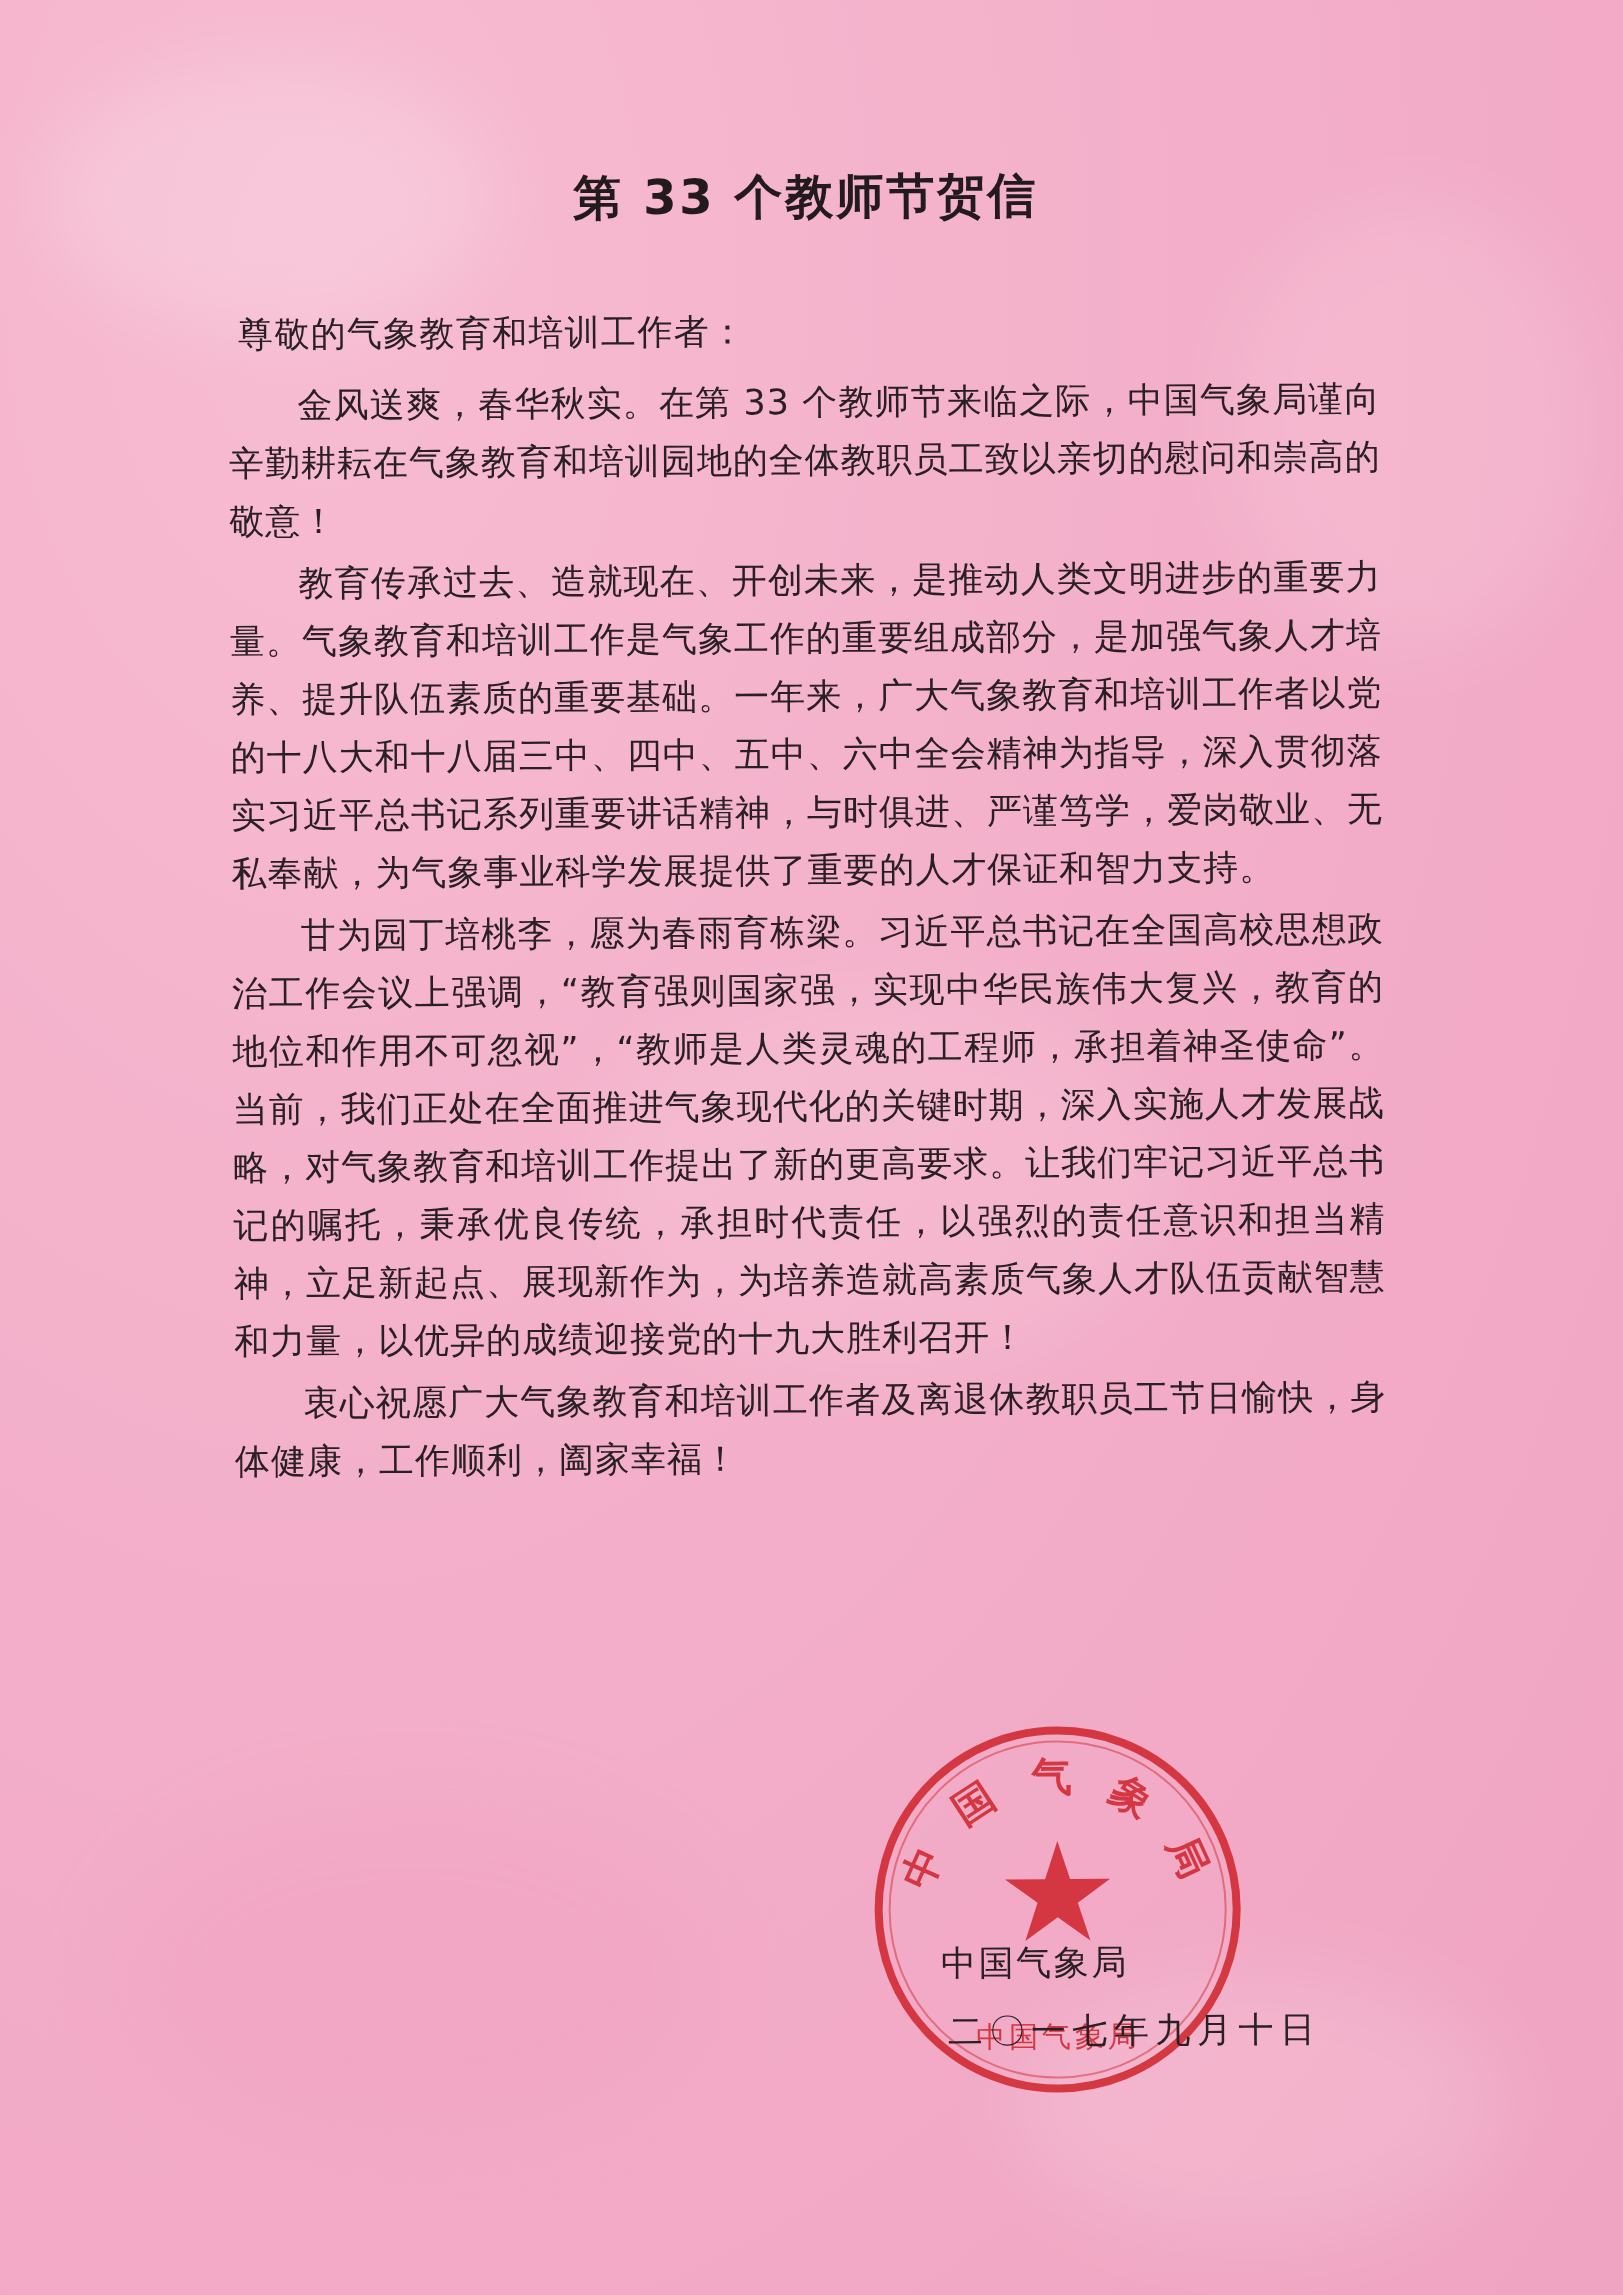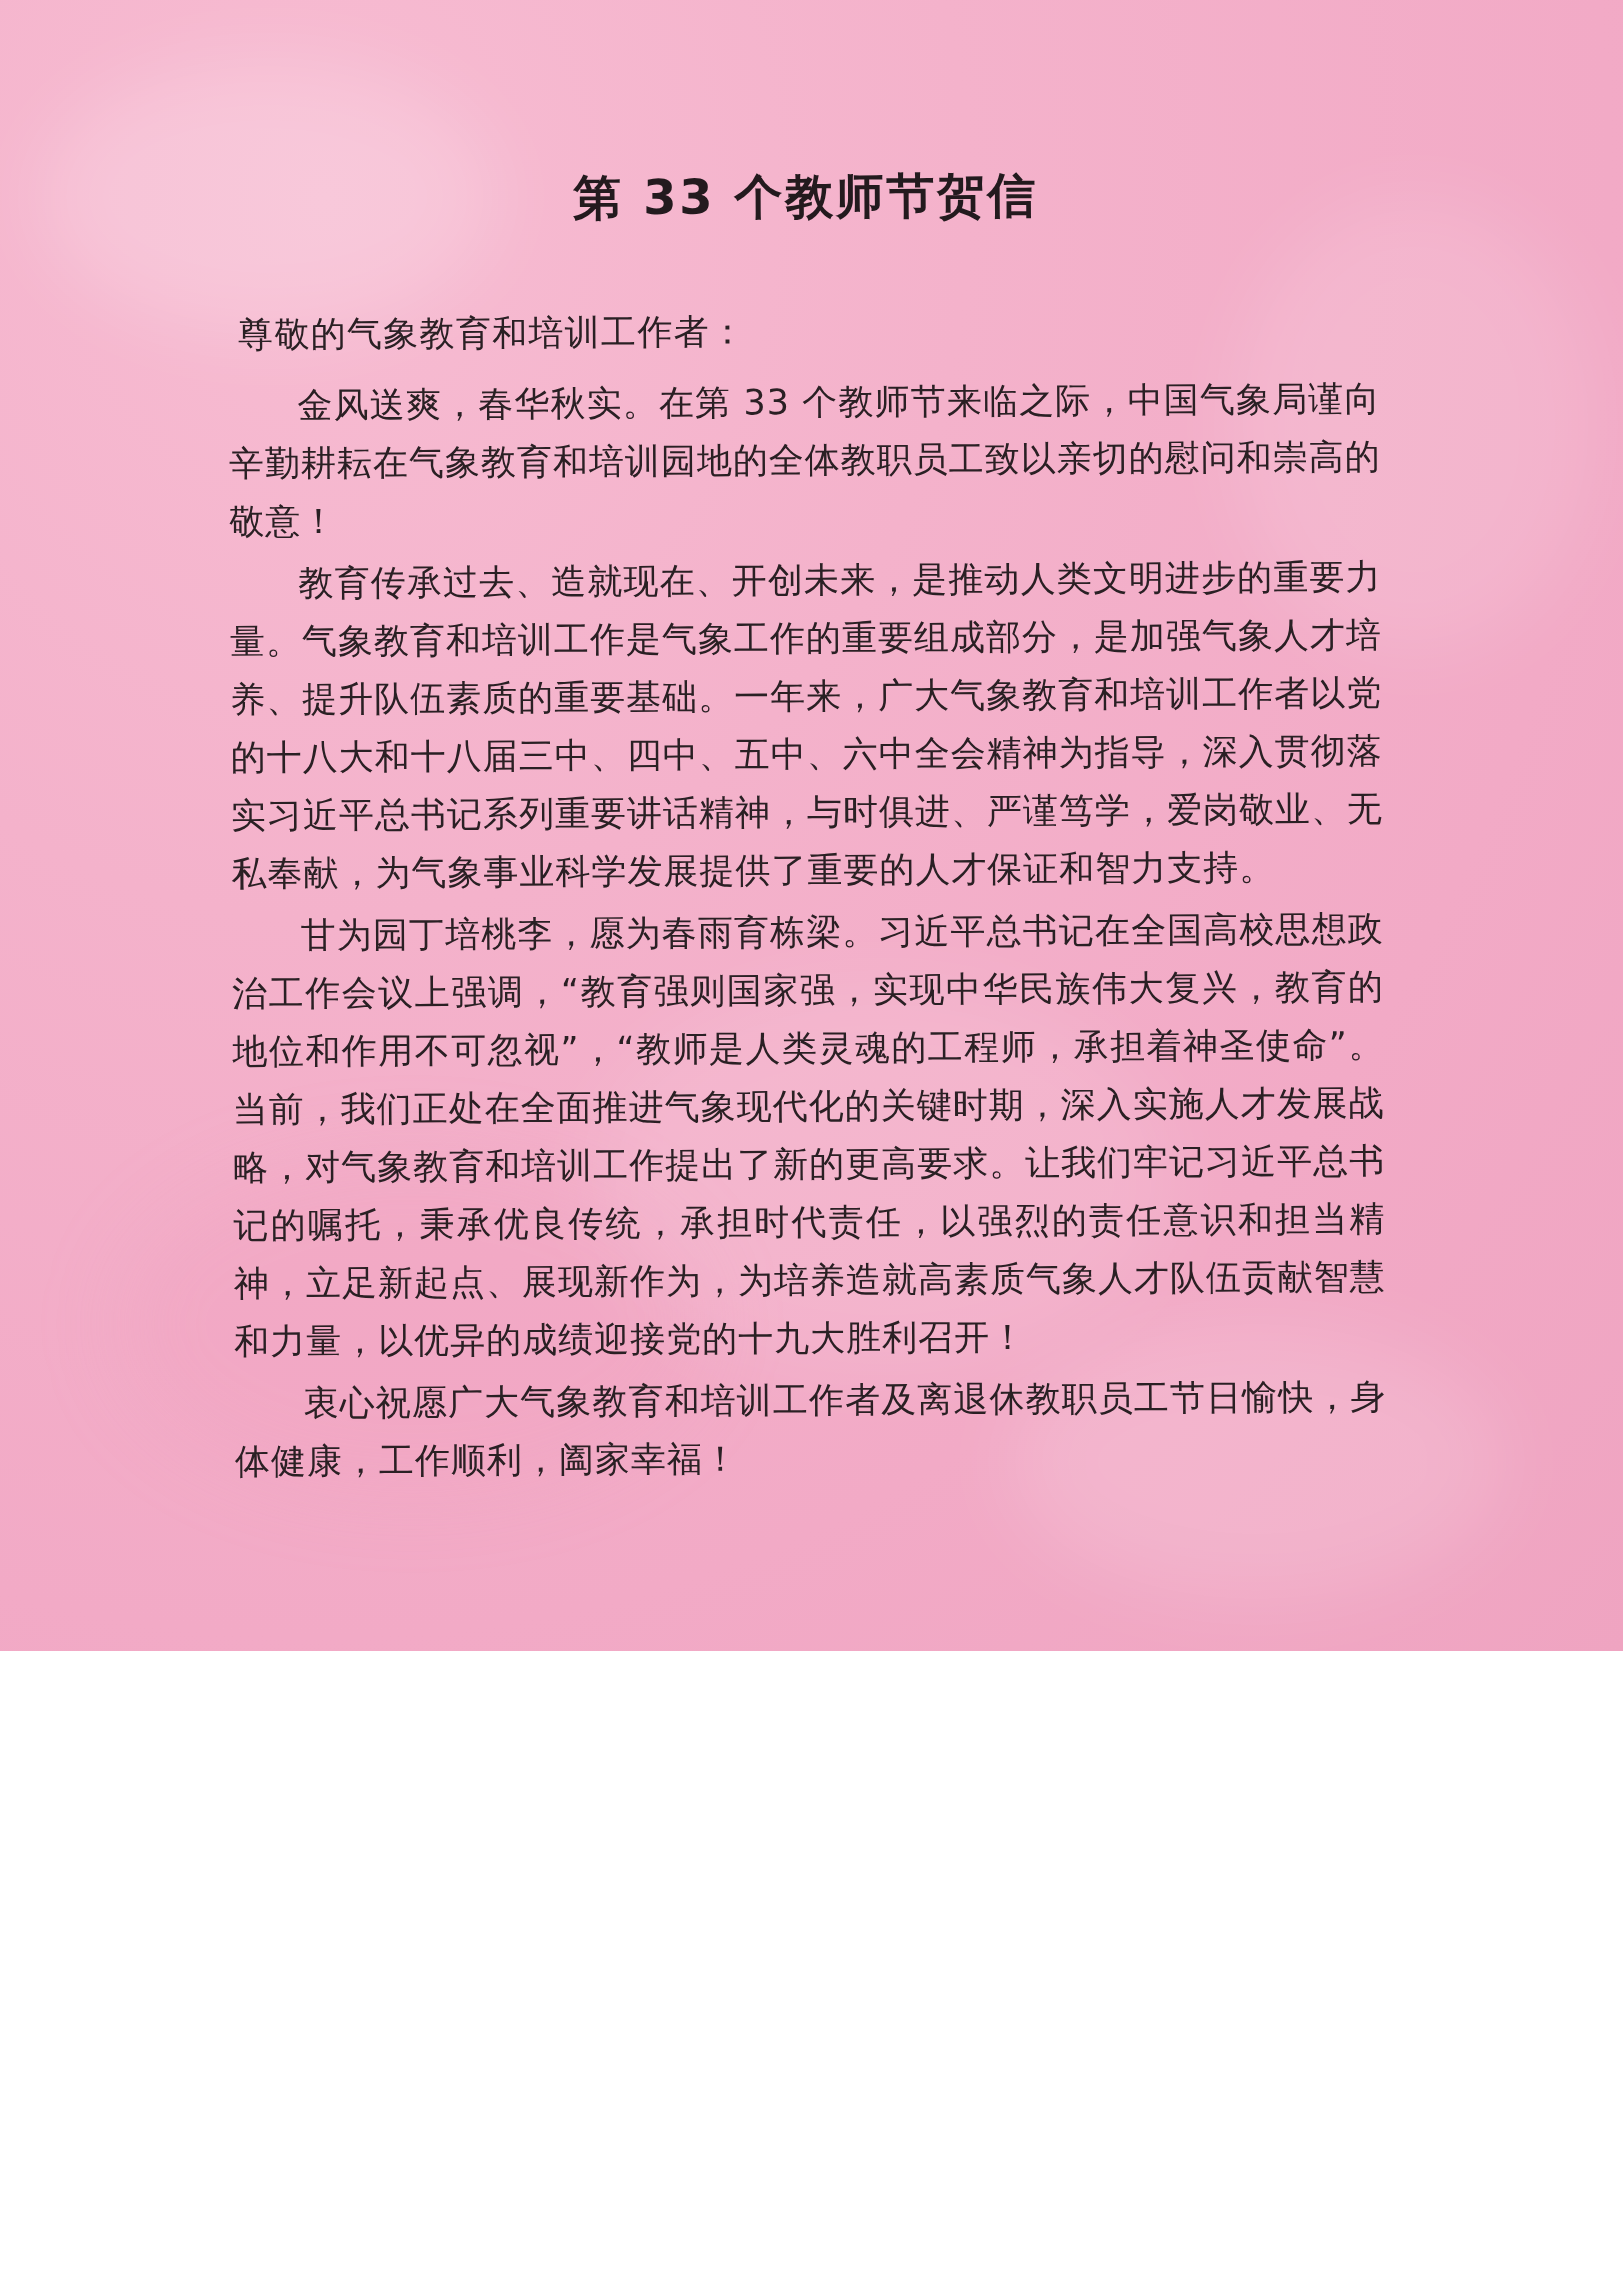--- a/index.html
+++ b/index.html
@@ -6,21 +6,21 @@
     margin: 0;
     padding: 0;
     background: #ffffff;
   }
   body {
     font-family: "Liberation Serif", serif;
   }
   .page {
     position: relative;
     width: 1623px;
-    height: 1651px;
+    height: 2295px;
     overflow: hidden;
     background:
       radial-gradient(ellipse at 20% 12%, #f7bcd2 0%, #f4b2cb 35%, #f2aac6 70%, #efa4c1 100%);
     text-decoration: underline;
   }
   
   .tex {
     position: absolute;
     pointer-events: none;
     border-radius: 50%;

